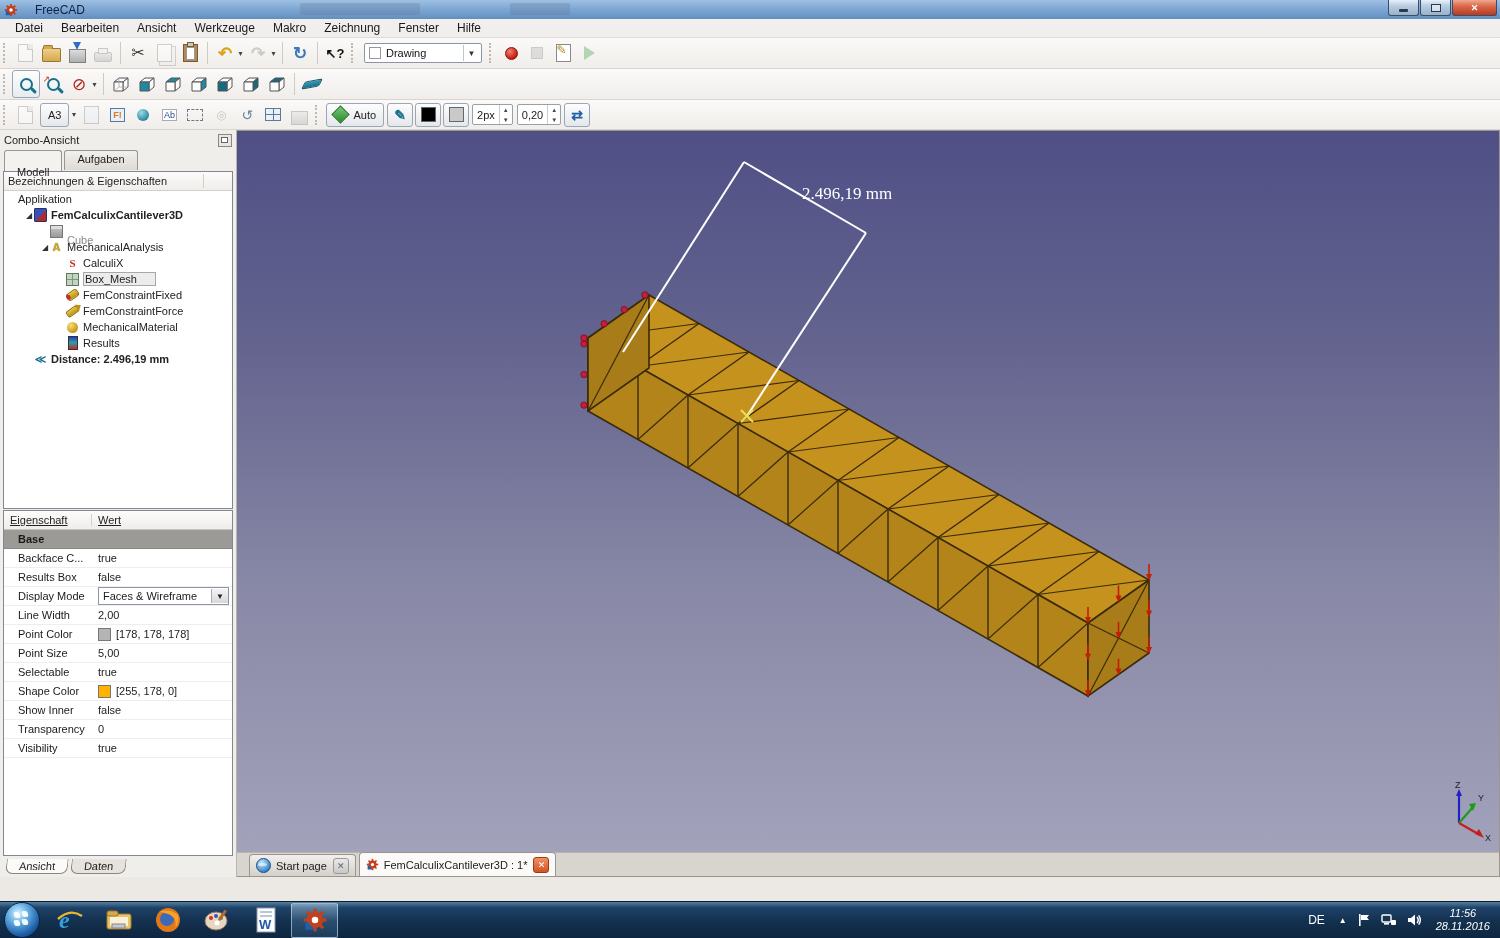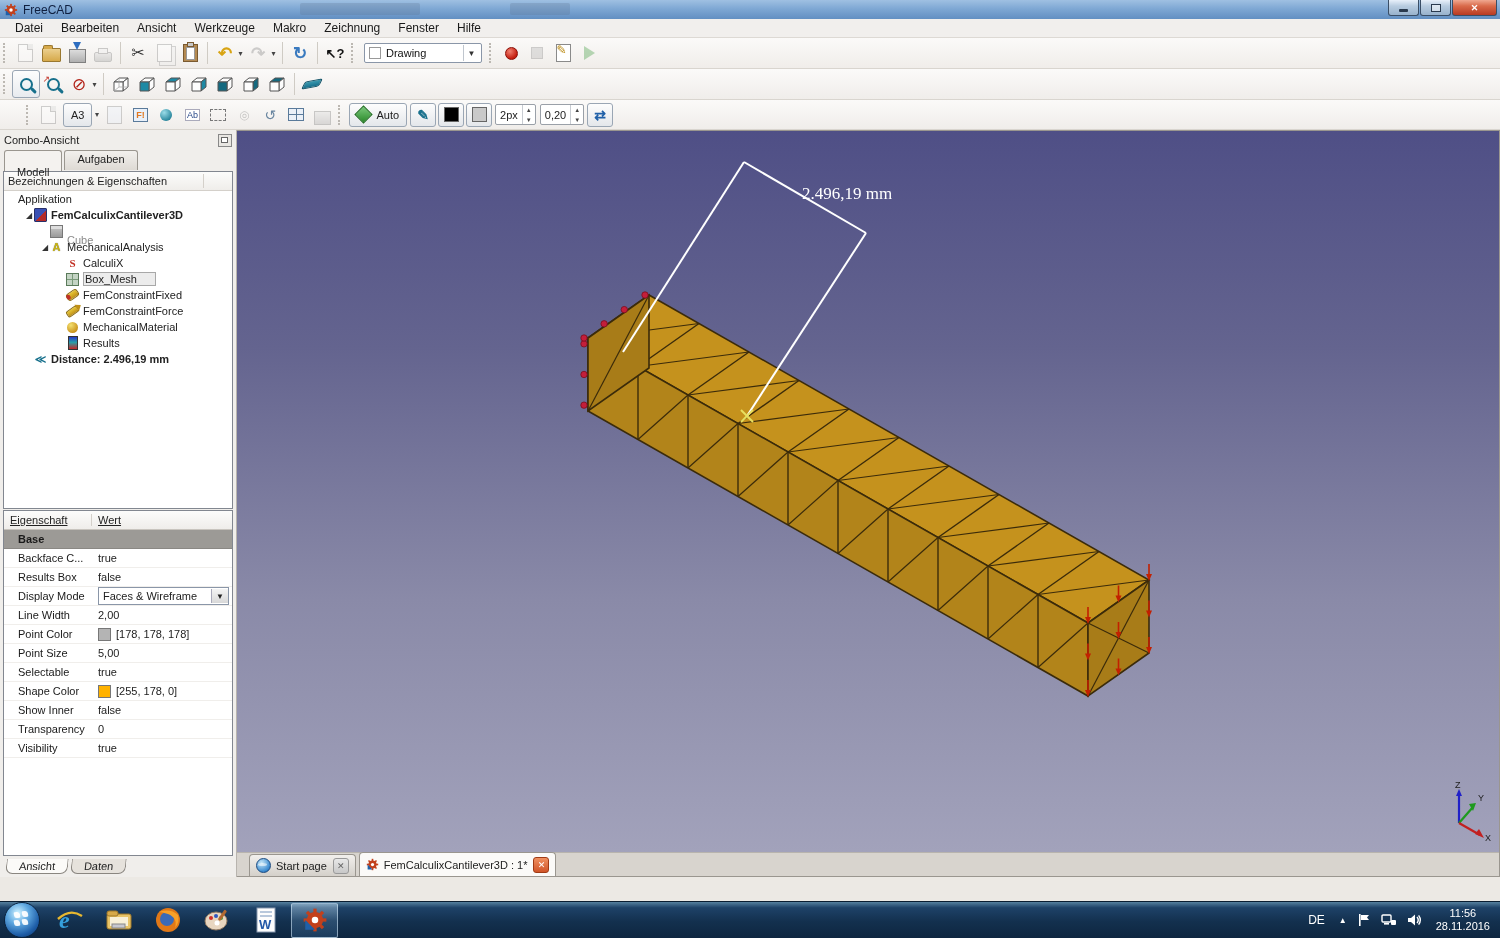--- a/index.html
+++ b/index.html
@@ -3,36 +3,36 @@
 <meta charset="utf-8">
 <style>
   html,body{margin:0;padding:0;}
   .screen{position:relative;width:1500px;height:938px;font-family:"Liberation Sans",sans-serif;
     background:#ECE9E4;overflow:hidden;font-size:12px;color:#222;}
   
   .titlebar{position:absolute;left:0;top:0;width:1500px;height:19px;
     background:linear-gradient(#9FC0E2,#7FA8D4 45%,#628FC2);border-bottom:1px solid #49688E;
     display:flex;align-items:center;}
   .titlebar .ghost{position:absolute;top:3px;height:12px;background:rgba(90,110,140,.25);border-radius:2px;}
-  .title-text{font-size:12px;color:#102040;margin-left:5px;}
+  .title-text{font-size:12px;color:#102040;margin-left:17px;}
   .winbtns{position:absolute;right:3px;top:0;display:flex;height:15px;}
   .wbtn{width:29px;height:15px;border:1px solid #3A4E66;border-top:none;border-radius:0 0 3px 3px;
     background:linear-gradient(#E8F0FA,#B8CCE0 40%,#98B2CC);display:flex;align-items:center;justify-content:center;
     font-size:9px;color:#1A2A3A;margin-left:1px;}
   .wbtn.close{width:43px;background:linear-gradient(#F0A890,#D96A4A 40%,#B83A22);color:#fff;font-weight:bold;}
   .minglyph{width:9px;height:3px;background:#2A3A4E;border-radius:1px;margin-top:5px;}
   .maxglyph{width:8px;height:6px;border:1px solid #2A3A4E;background:rgba(255,255,255,.5);}
   
   .menubar{position:absolute;left:0;top:19px;width:1500px;height:19px;background:#F1EFED;
     border-bottom:1px solid #DDD9D4;display:flex;align-items:center;padding-left:6px;box-sizing:border-box;}
   .menu-item{padding:1px 9px;font-size:12px;color:#1A1A1A;}
   
   .toolbar{position:absolute;left:0;width:1500px;background:linear-gradient(#FBFAF9,#F0EDEA);
     border-bottom:1px solid #D9D5CF;display:flex;align-items:center;box-sizing:border-box;}
-  .tb1{top:38px;height:31px;} .tb2{top:69px;height:31px;} .tb3{top:100px;height:30px;padding-left:23px;}
+  .tb1{top:38px;height:31px;} .tb2{top:69px;height:31px;} .tb3{top:100px;height:30px;}
   .grip{width:3px;height:20px;border-left:2px dotted #BCB8B2;margin:0 4px 0 3px;}
   .sep{width:1px;height:22px;background:#CFCBC4;margin:0 4px;}
   .tbtn{width:26px;height:26px;border-radius:3px;display:flex;align-items:center;justify-content:center;position:relative;}
   .tbtn.dis{opacity:.38;}
   .dd{font-size:8px;color:#444;margin-left:-2px;width:9px;text-align:center;}
   .framed{border:1px solid #9AA6B4;background:linear-gradient(#FDFDFD,#E8EBEF);}
   .glyph{line-height:1;}
   .pg{width:13px;height:16px;background:#fff;border:1px solid #8a8a8a;position:relative;}
   .pg .fold{position:absolute;right:-1px;top:-1px;width:5px;height:5px;background:#d8d8d8;
     border-left:1px solid #8a8a8a;border-bottom:1px solid #8a8a8a;}
@@ -147,21 +147,21 @@
   .orb{width:34px;height:34px;border-radius:50%;margin:0 5px 0 4px;
     background:radial-gradient(circle at 38% 30%,#BFE8FC 6%,#5FA8E0 34%,#1E5EA8 68%,#0A2C5E);
     border:1px solid #0A2440;display:flex;align-items:center;justify-content:center;position:relative;}
   .orb .pane{position:absolute;width:6px;height:6px;background:rgba(255,255,255,.92);border-radius:1px 3px 1px 3px;}
   .tkbtn{width:47px;height:35px;display:flex;align-items:center;justify-content:center;border-radius:2px;margin:0 1px;position:relative;}
   .tkbtn.active{background:linear-gradient(rgba(200,230,250,.45),rgba(120,170,210,.25) 50%,rgba(60,110,160,.3));
     border:1px solid rgba(220,240,255,.55);box-sizing:border-box;}
   .tray{margin-left:auto;display:flex;align-items:center;color:#fff;}
   .tray .lang{font-size:12px;margin-right:14px;}
   .tray .tico{margin-right:10px;display:flex;align-items:center;}
-  .clock{text-align:center;font-size:11px;line-height:13px;margin:0 10px 0 4px;color:#fff;}
+  .clock{text-align:center;font-size:11px;line-height:13px;margin:0 10px 0 4px;color:#fff;font-style:italic;}
 </style>
 </head>
 <body>
 
 <div class="screen">
 
   <div class="titlebar">
     <span class="ghost" style="left:300px;width:120px"></span>
     <span class="ghost" style="left:510px;width:60px"></span>
     <span id="titlebar-logo" style="margin-left:4px;display:flex">

